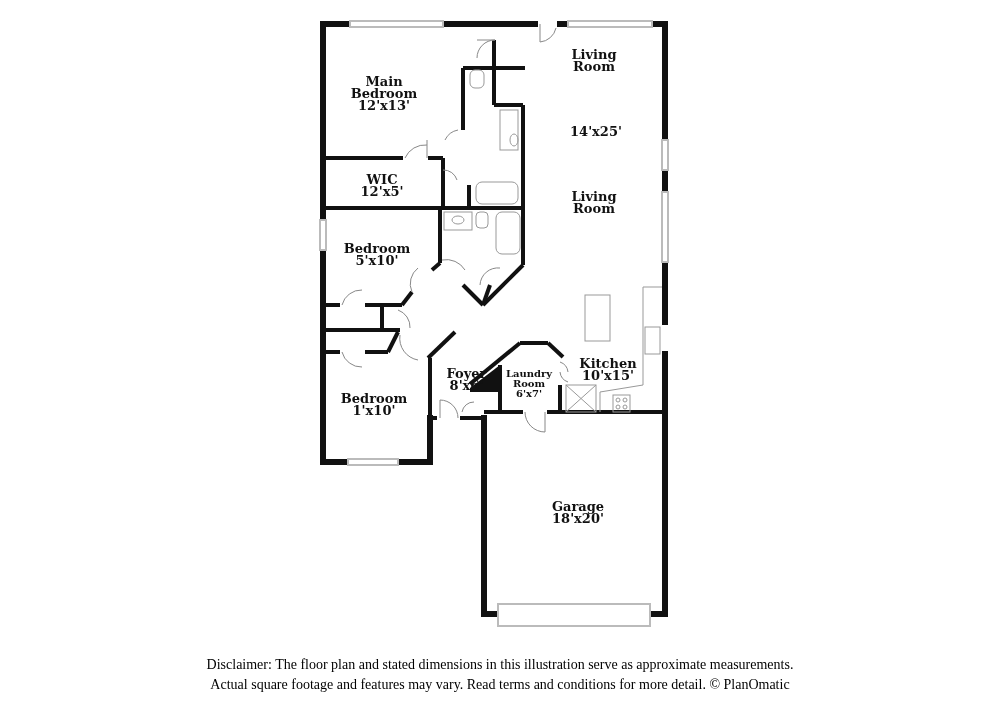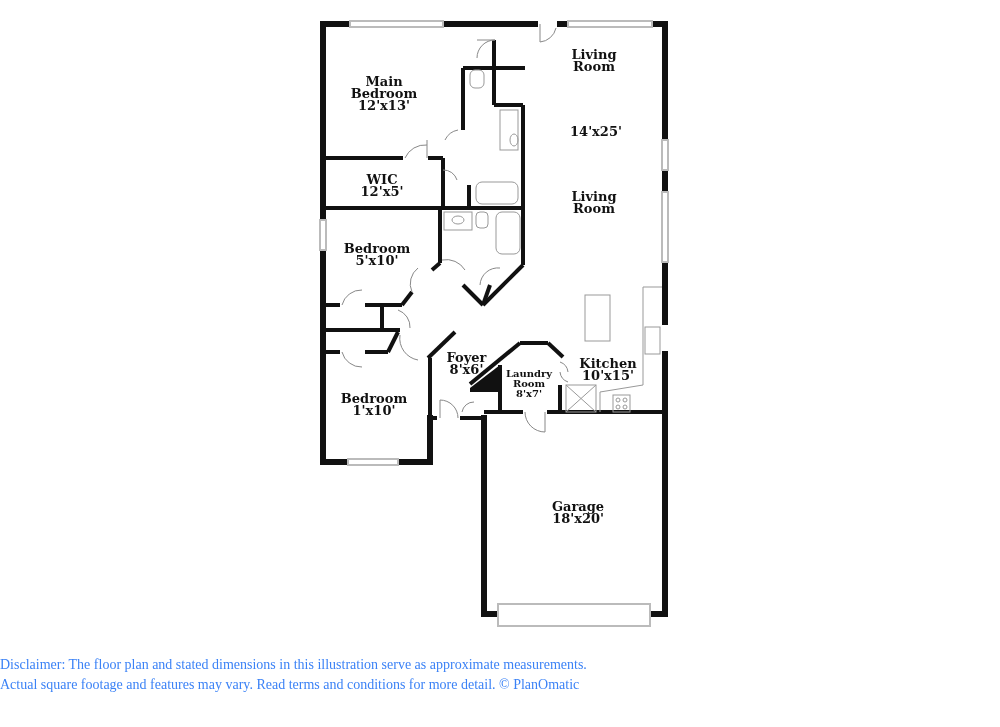--- a/index.html
+++ b/index.html
@@ -1,20 +1,20 @@
 <!DOCTYPE html>
 <html><head>
 <meta charset="utf-8">
 <style>
   html,body{margin:0;padding:0;background:#ffffff;}
   body{width:1000px;height:727px;position:relative;overflow:hidden;font-family:"DejaVu Serif",serif;}
   #plan{position:absolute;left:0;top:0;width:1000px;height:727px;}
   .room-label{position:absolute;text-align:center;font-family:"DejaVu Serif",serif;font-weight:bold;color:#111;line-height:12px;font-size:13px;transform:translateX(-50%);white-space:nowrap;}
   .room-label.small{font-size:10px;line-height:10px;}
-  .disclaimer{position:absolute;left:0;width:1000px;text-align:left;font-family:"Liberation Serif",serif;font-size:14px;color:#3b82f6;line-height:20px;}
+  .disclaimer{position:absolute;left:0;width:1000px;text-align:center;font-family:"Liberation Serif",serif;font-size:14px;color:#000000;line-height:20px;}
 </style>
 </head>
 <body>
 
 <div id="plan">
 <svg width="1000" height="727" viewBox="0 0 1000 727" xmlns="http://www.w3.org/2000/svg">
   <g stroke="#111" stroke-width="6" fill="none" stroke-linecap="square">
 
     <line x1="323" y1="24" x2="350" y2="24"></line>
     <line x1="443" y1="24" x2="535" y2="24"></line>
@@ -163,33 +163,33 @@
   <div>12'x5'</div>
 </div>
 <div class="room-label" style="left:377px;top:243px;">
   <div>Bedroom</div>
   <div>5'x10'</div>
 </div>
 <div class="room-label" style="left:374px;top:393px;">
   <div>Bedroom</div>
   <div>1'x10'</div>
 </div>
-<div class="room-label" style="left:449px;top:352px;padding-left:35px;">
+<div class="room-label" style="left:449px;top:368px;padding-left:35px;">
   <div>Foyer</div>
   <div>8'x6'</div>
 </div>
 <div class="room-label small" style="left:529px;top:369px;">
   <div>Laundry</div>
   <div>Room</div>
-  <div>8'x7'</div>
+  <div>6'x7'</div>
 </div>
 <div class="room-label" style="left:608px;top:358px;">
   <div>Kitchen</div>
   <div>10'x15'</div>
 </div>
-<div class="room-label" style="left:578px;top:501px;text-align:right;">
+<div class="room-label" style="left:578px;top:501px;">
   <div>Garage</div>
   <div>18'x20'</div>
 </div>
 </div>
 
 <div class="disclaimer" style="top:655px;">Disclaimer: The floor plan and stated dimensions in this illustration serve as approximate measurements.</div>
 <div class="disclaimer" style="top:675px;">Actual square footage and features may vary. Read terms and conditions for more detail. © PlanOmatic</div>
 
 </body></html>

